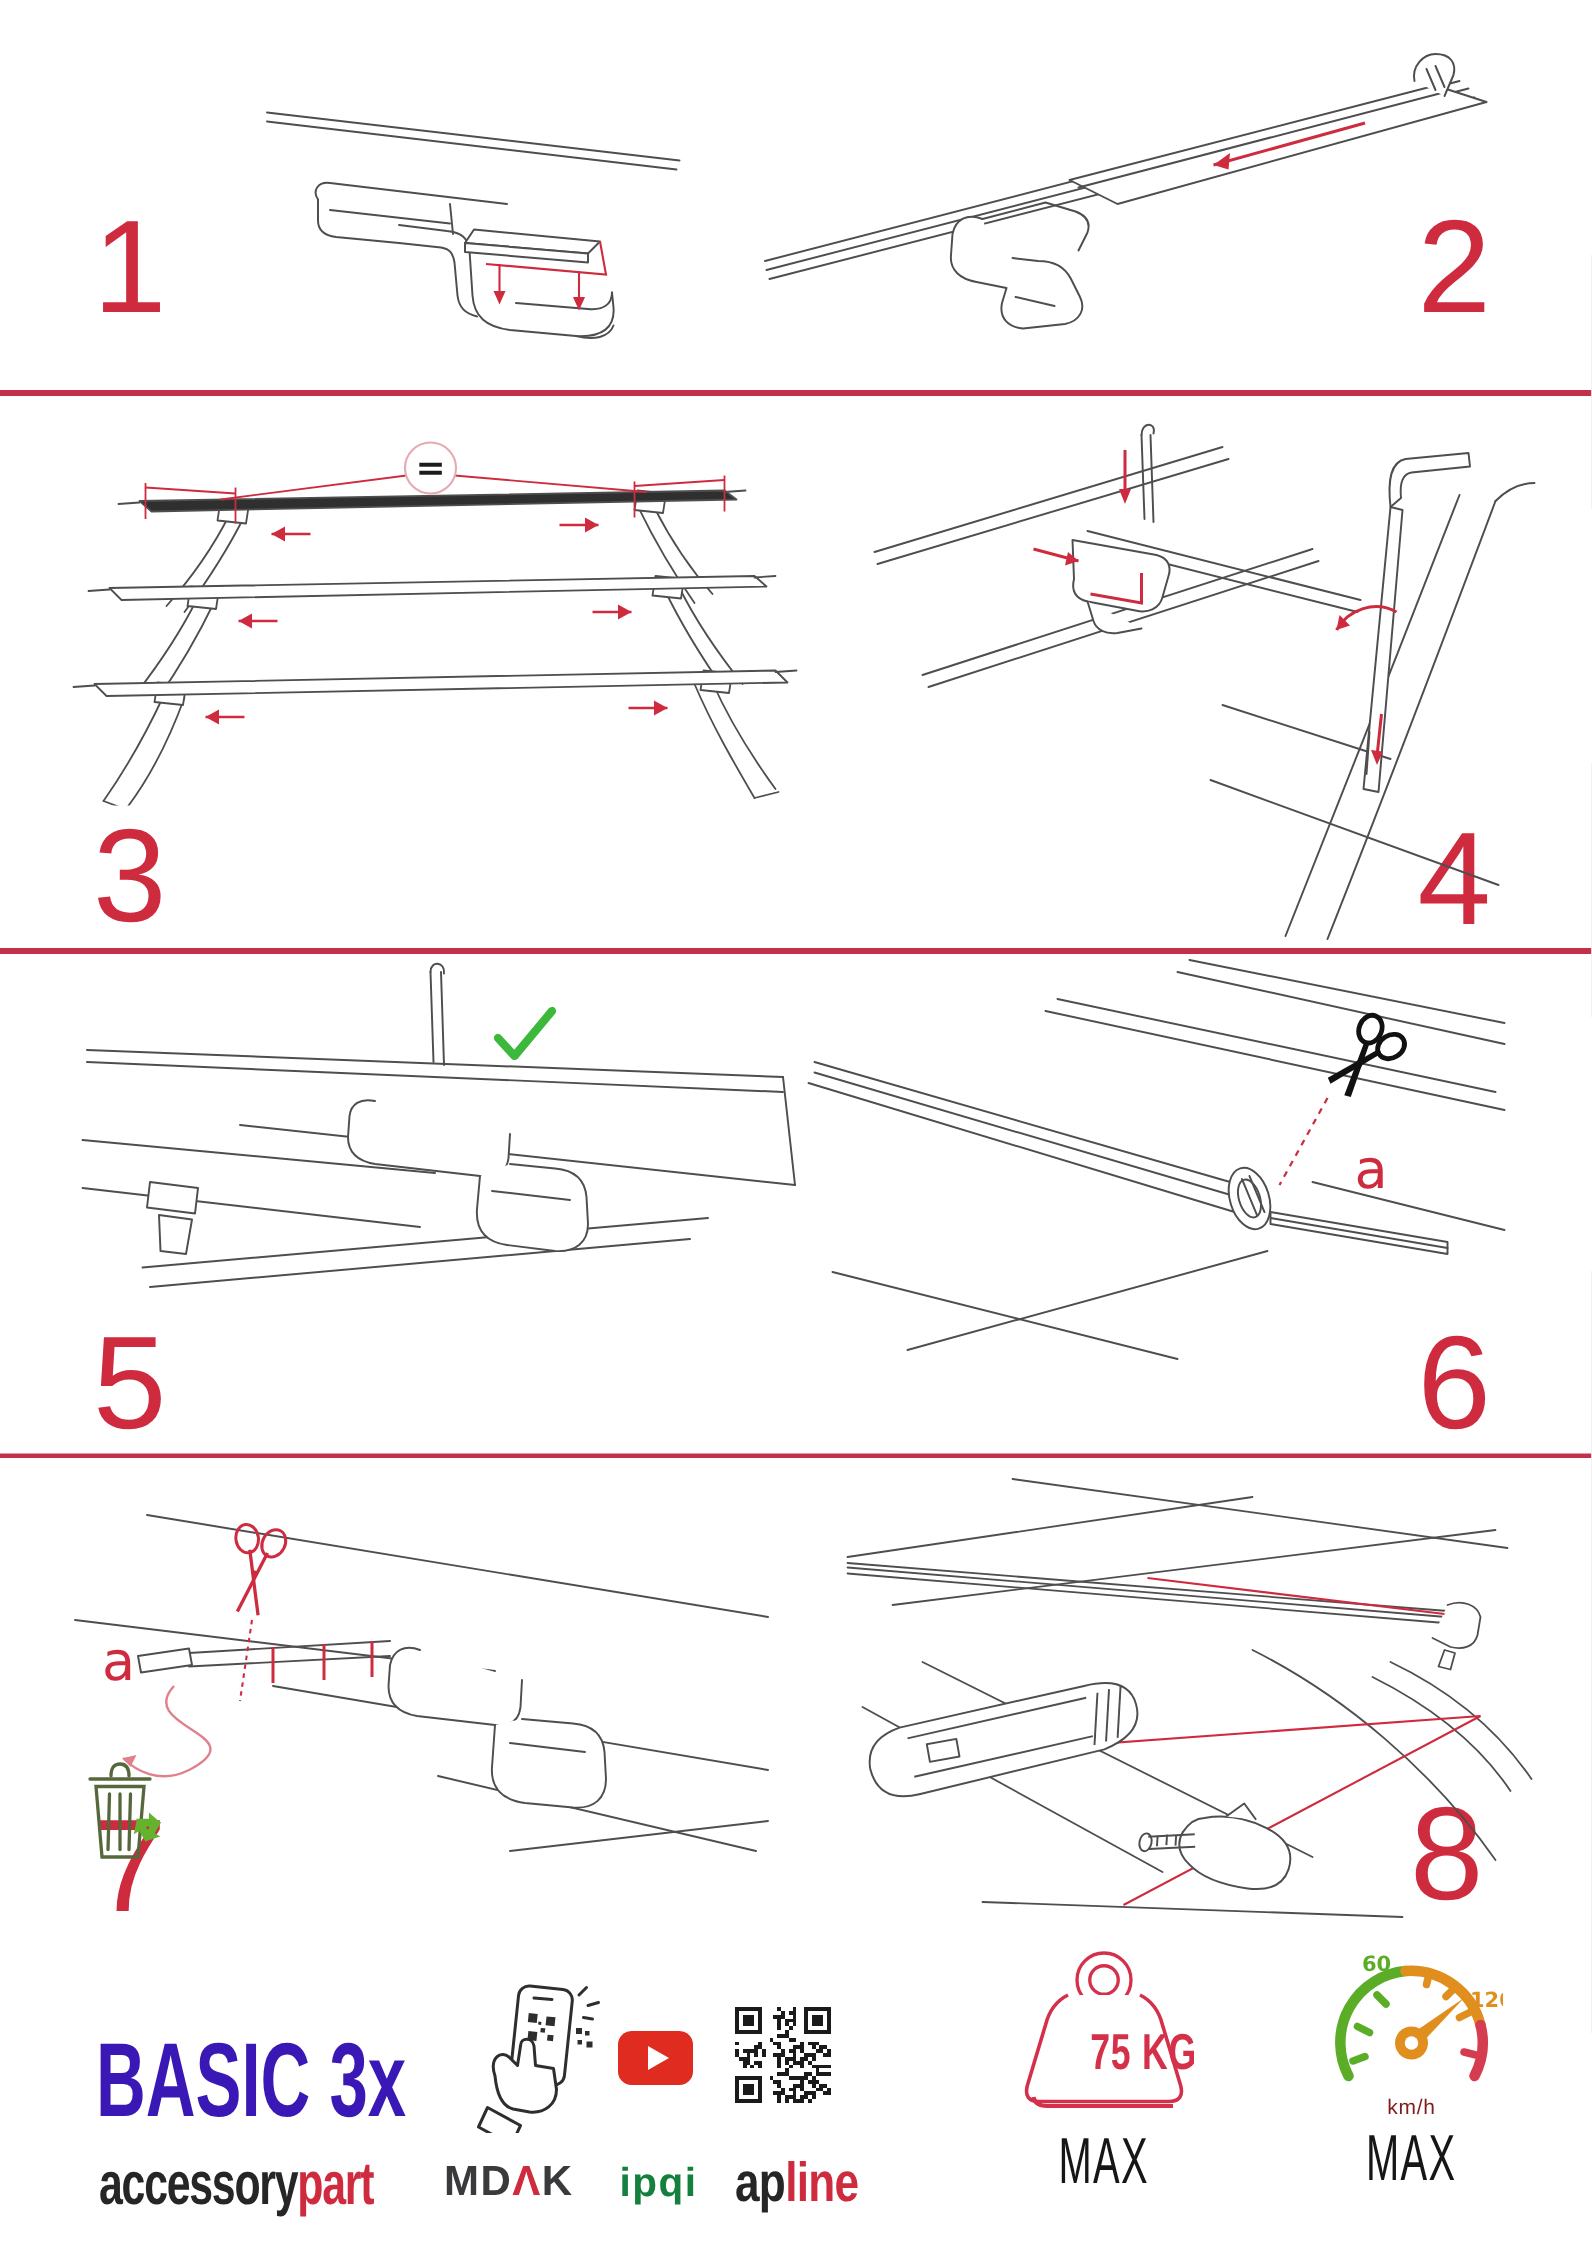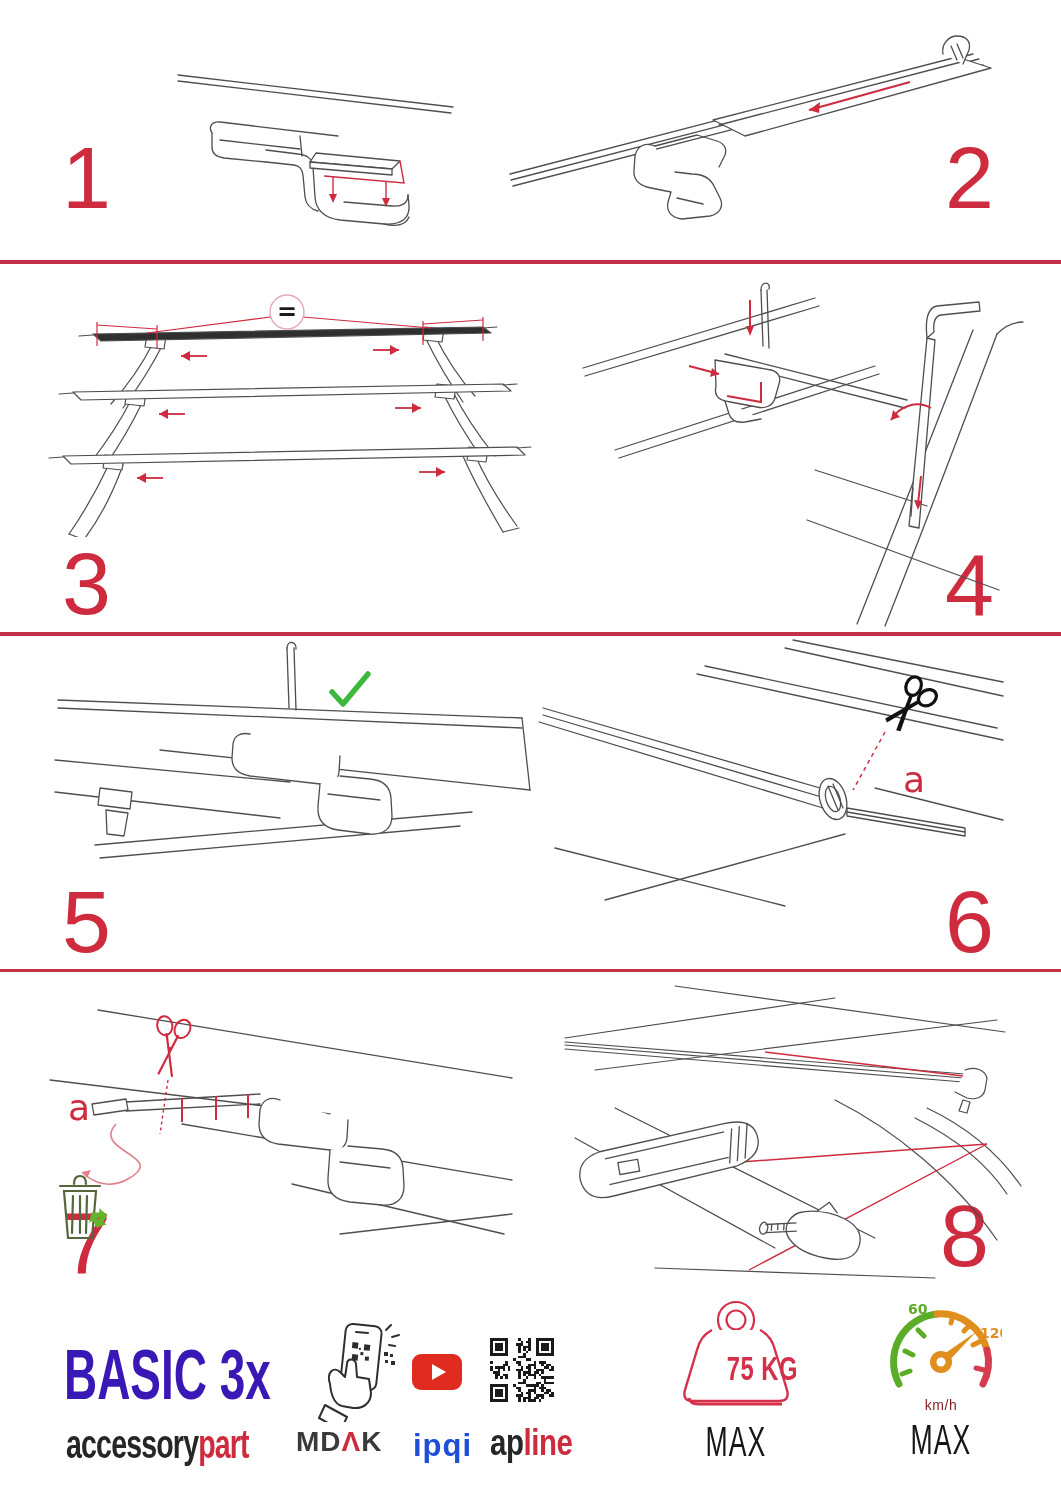--- a/index.html
+++ b/index.html
@@ -10,35 +10,35 @@
   }
   .art{position:absolute;}
   .num{
     position:absolute;font-size:88px;line-height:1;color:#CE2B3F;
     font-family:"Liberation Sans",sans-serif;font-weight:normal;letter-spacing:-2px;
   }
   .divider{position:absolute;left:0;width:1061px;background:#C43048;}
   .d1{top:260px;height:4px;}
   .d2{top:632px;height:4px;}
   .d3{top:969px;height:3px;}
-  .footer-text{position:absolute;white-space:nowrap;}
+  .footer-text{position:absolute;white-space:nowrap;margin-top:12px;}
   .brand-title{
     font-size:56px;font-weight:bold;color:#3A18B5;letter-spacing:0px;
     transform:scale(0.82,1.25);transform-origin:left top;display:inline-block;line-height:1;
   }
   .brand-sub{
     font-size:34px;font-weight:bold;letter-spacing:-1px;line-height:1;
     transform:scale(0.84,1.18);transform-origin:left top;display:inline-block;color:#262626;
   }
   .red-part{color:#CE2B3F;}
   .black-part{color:#262626;}
   .partner{
     font-size:28px;font-weight:bold;color:#3a3a3c;letter-spacing:1px;line-height:1;
   }
-  .ipqi{color:#1d4ed8;font-weight:bold;font-size:31px;letter-spacing:1px;}
+  .ipqi{color:#15803d;font-weight:bold;font-size:27px;letter-spacing:1px;}
   .apline{
     font-size:32px;font-weight:bold;letter-spacing:-0.5px;line-height:1;
     transform:scale(0.92,1.15);transform-origin:left top;display:inline-block;
   }
   .max-label{
     font-size:28px;color:#161616;letter-spacing:1px;line-height:1;
     transform:scale(0.95,1.55);transform-origin:center top;display:inline-block;
   }
   .kg-label{
     font-size:25px;color:#D5304A;font-weight:bold;letter-spacing:0.5px;line-height:1;

